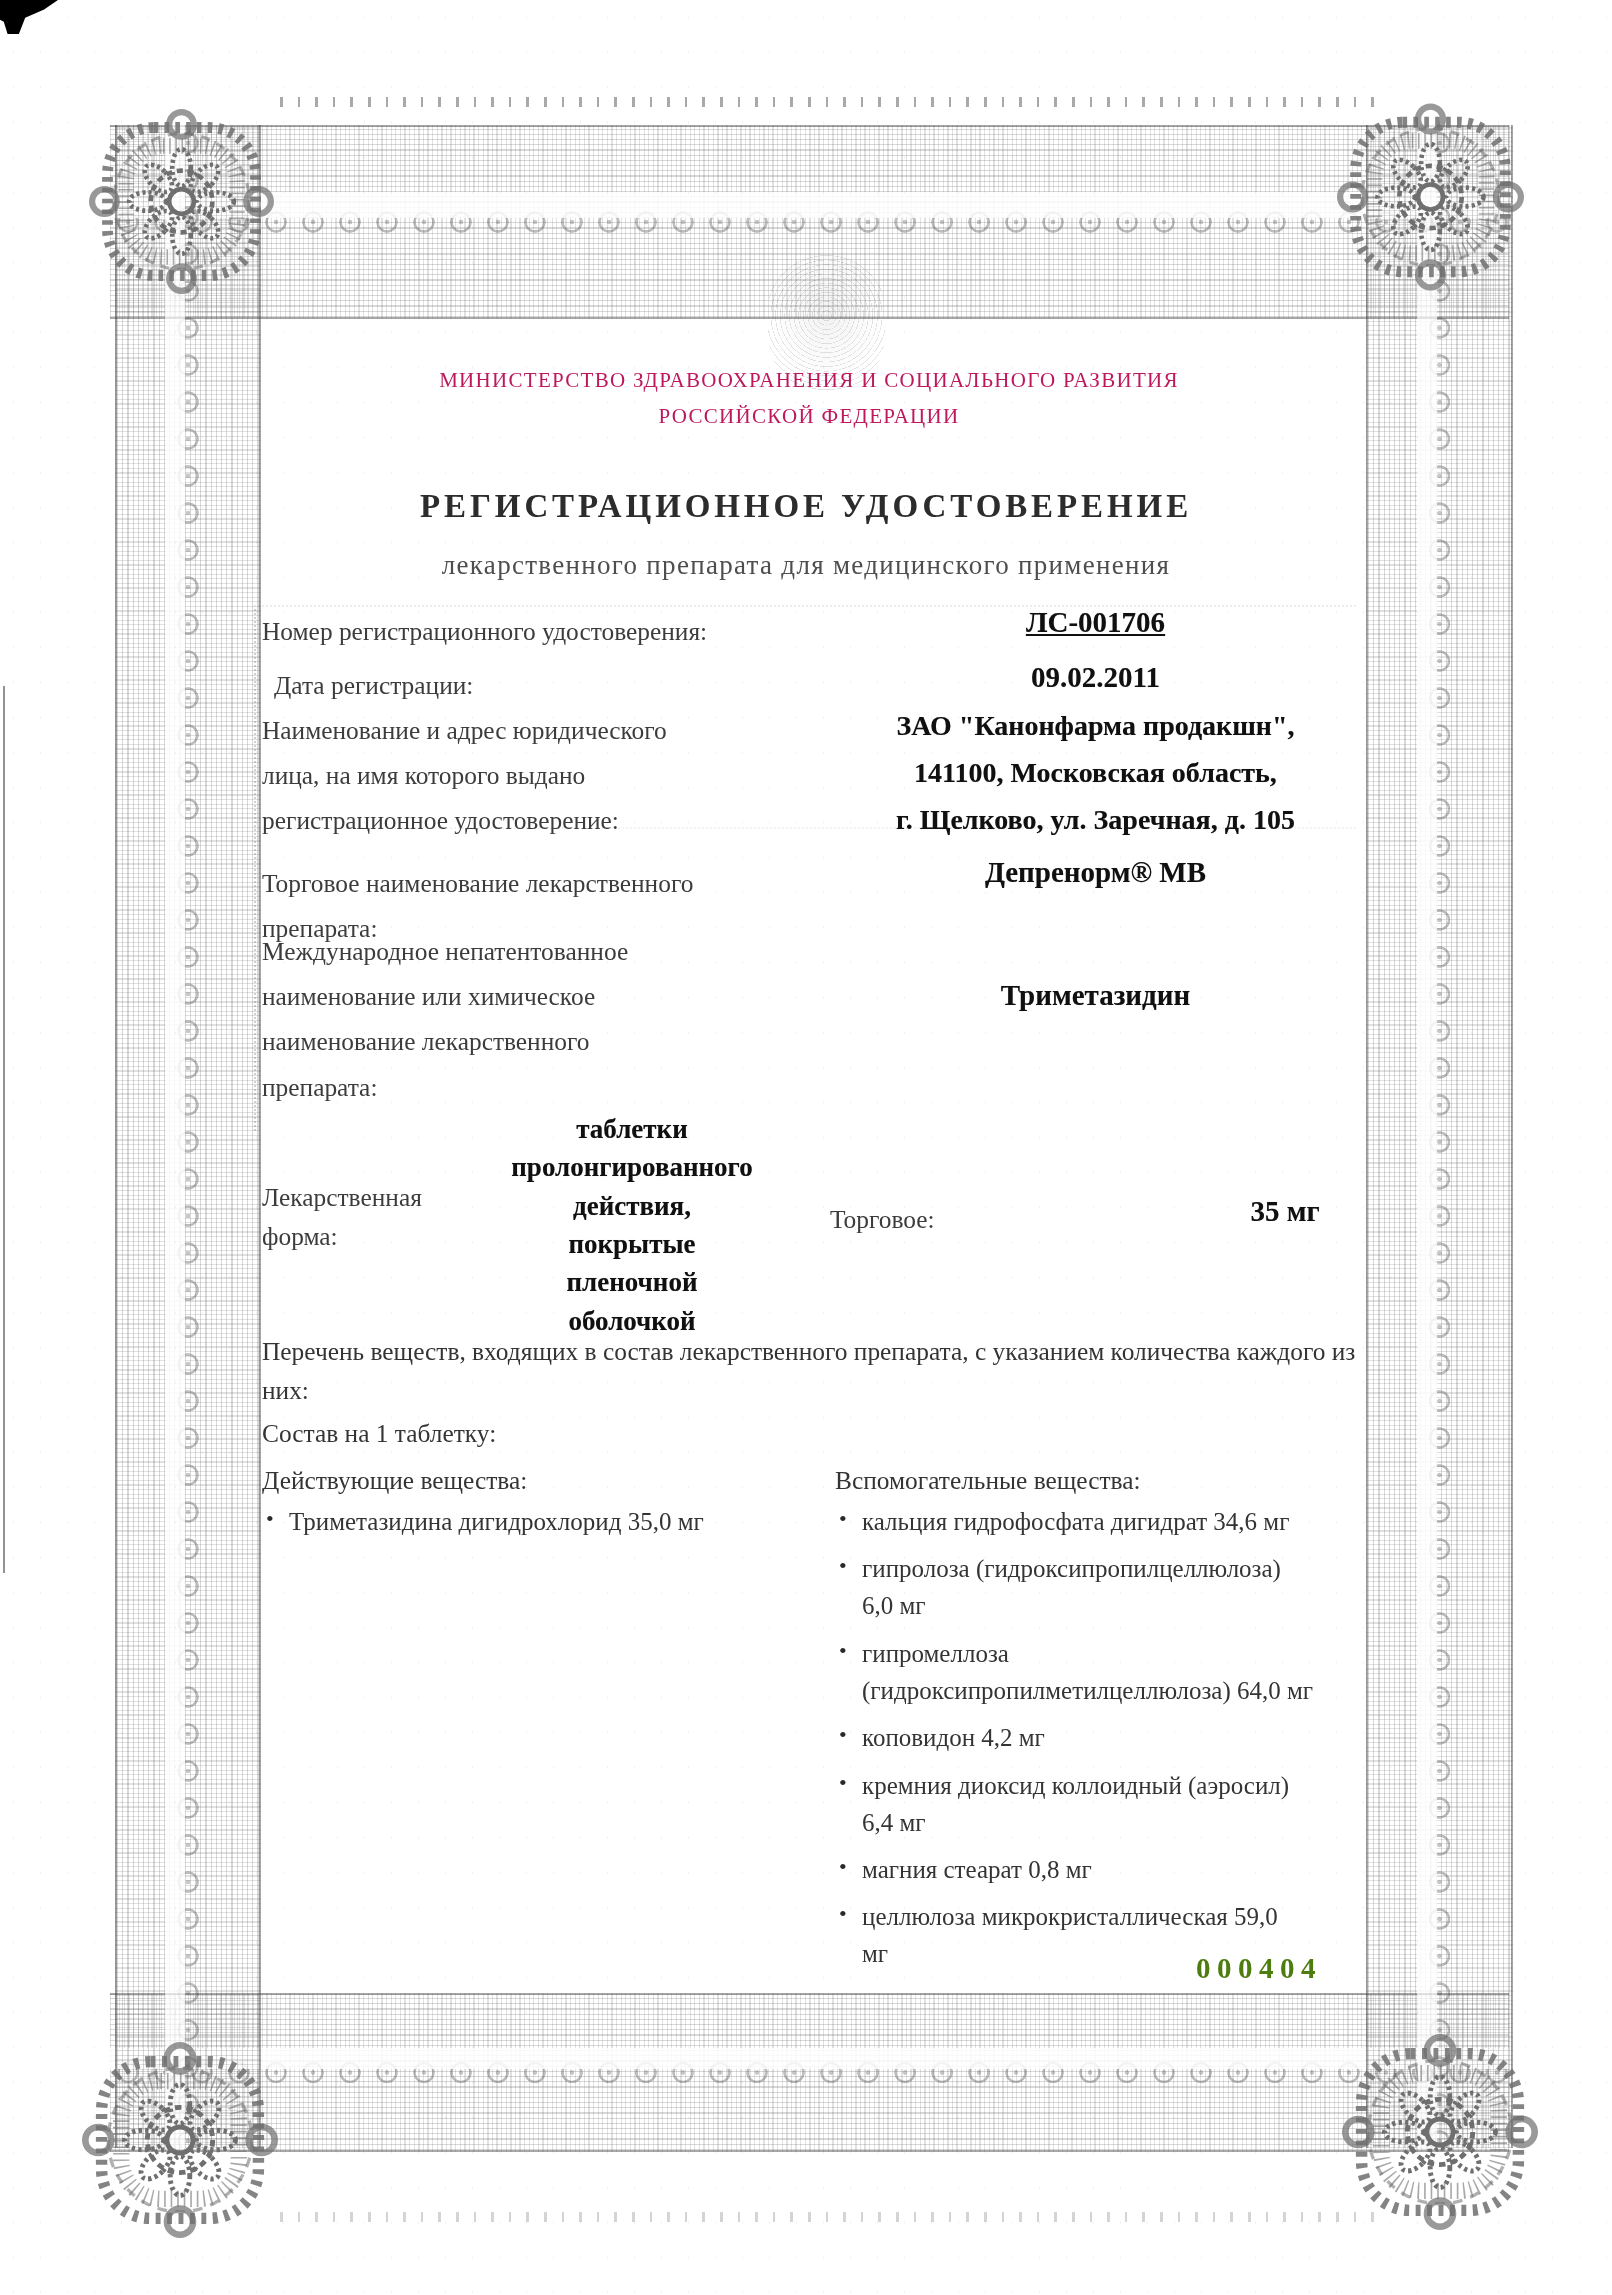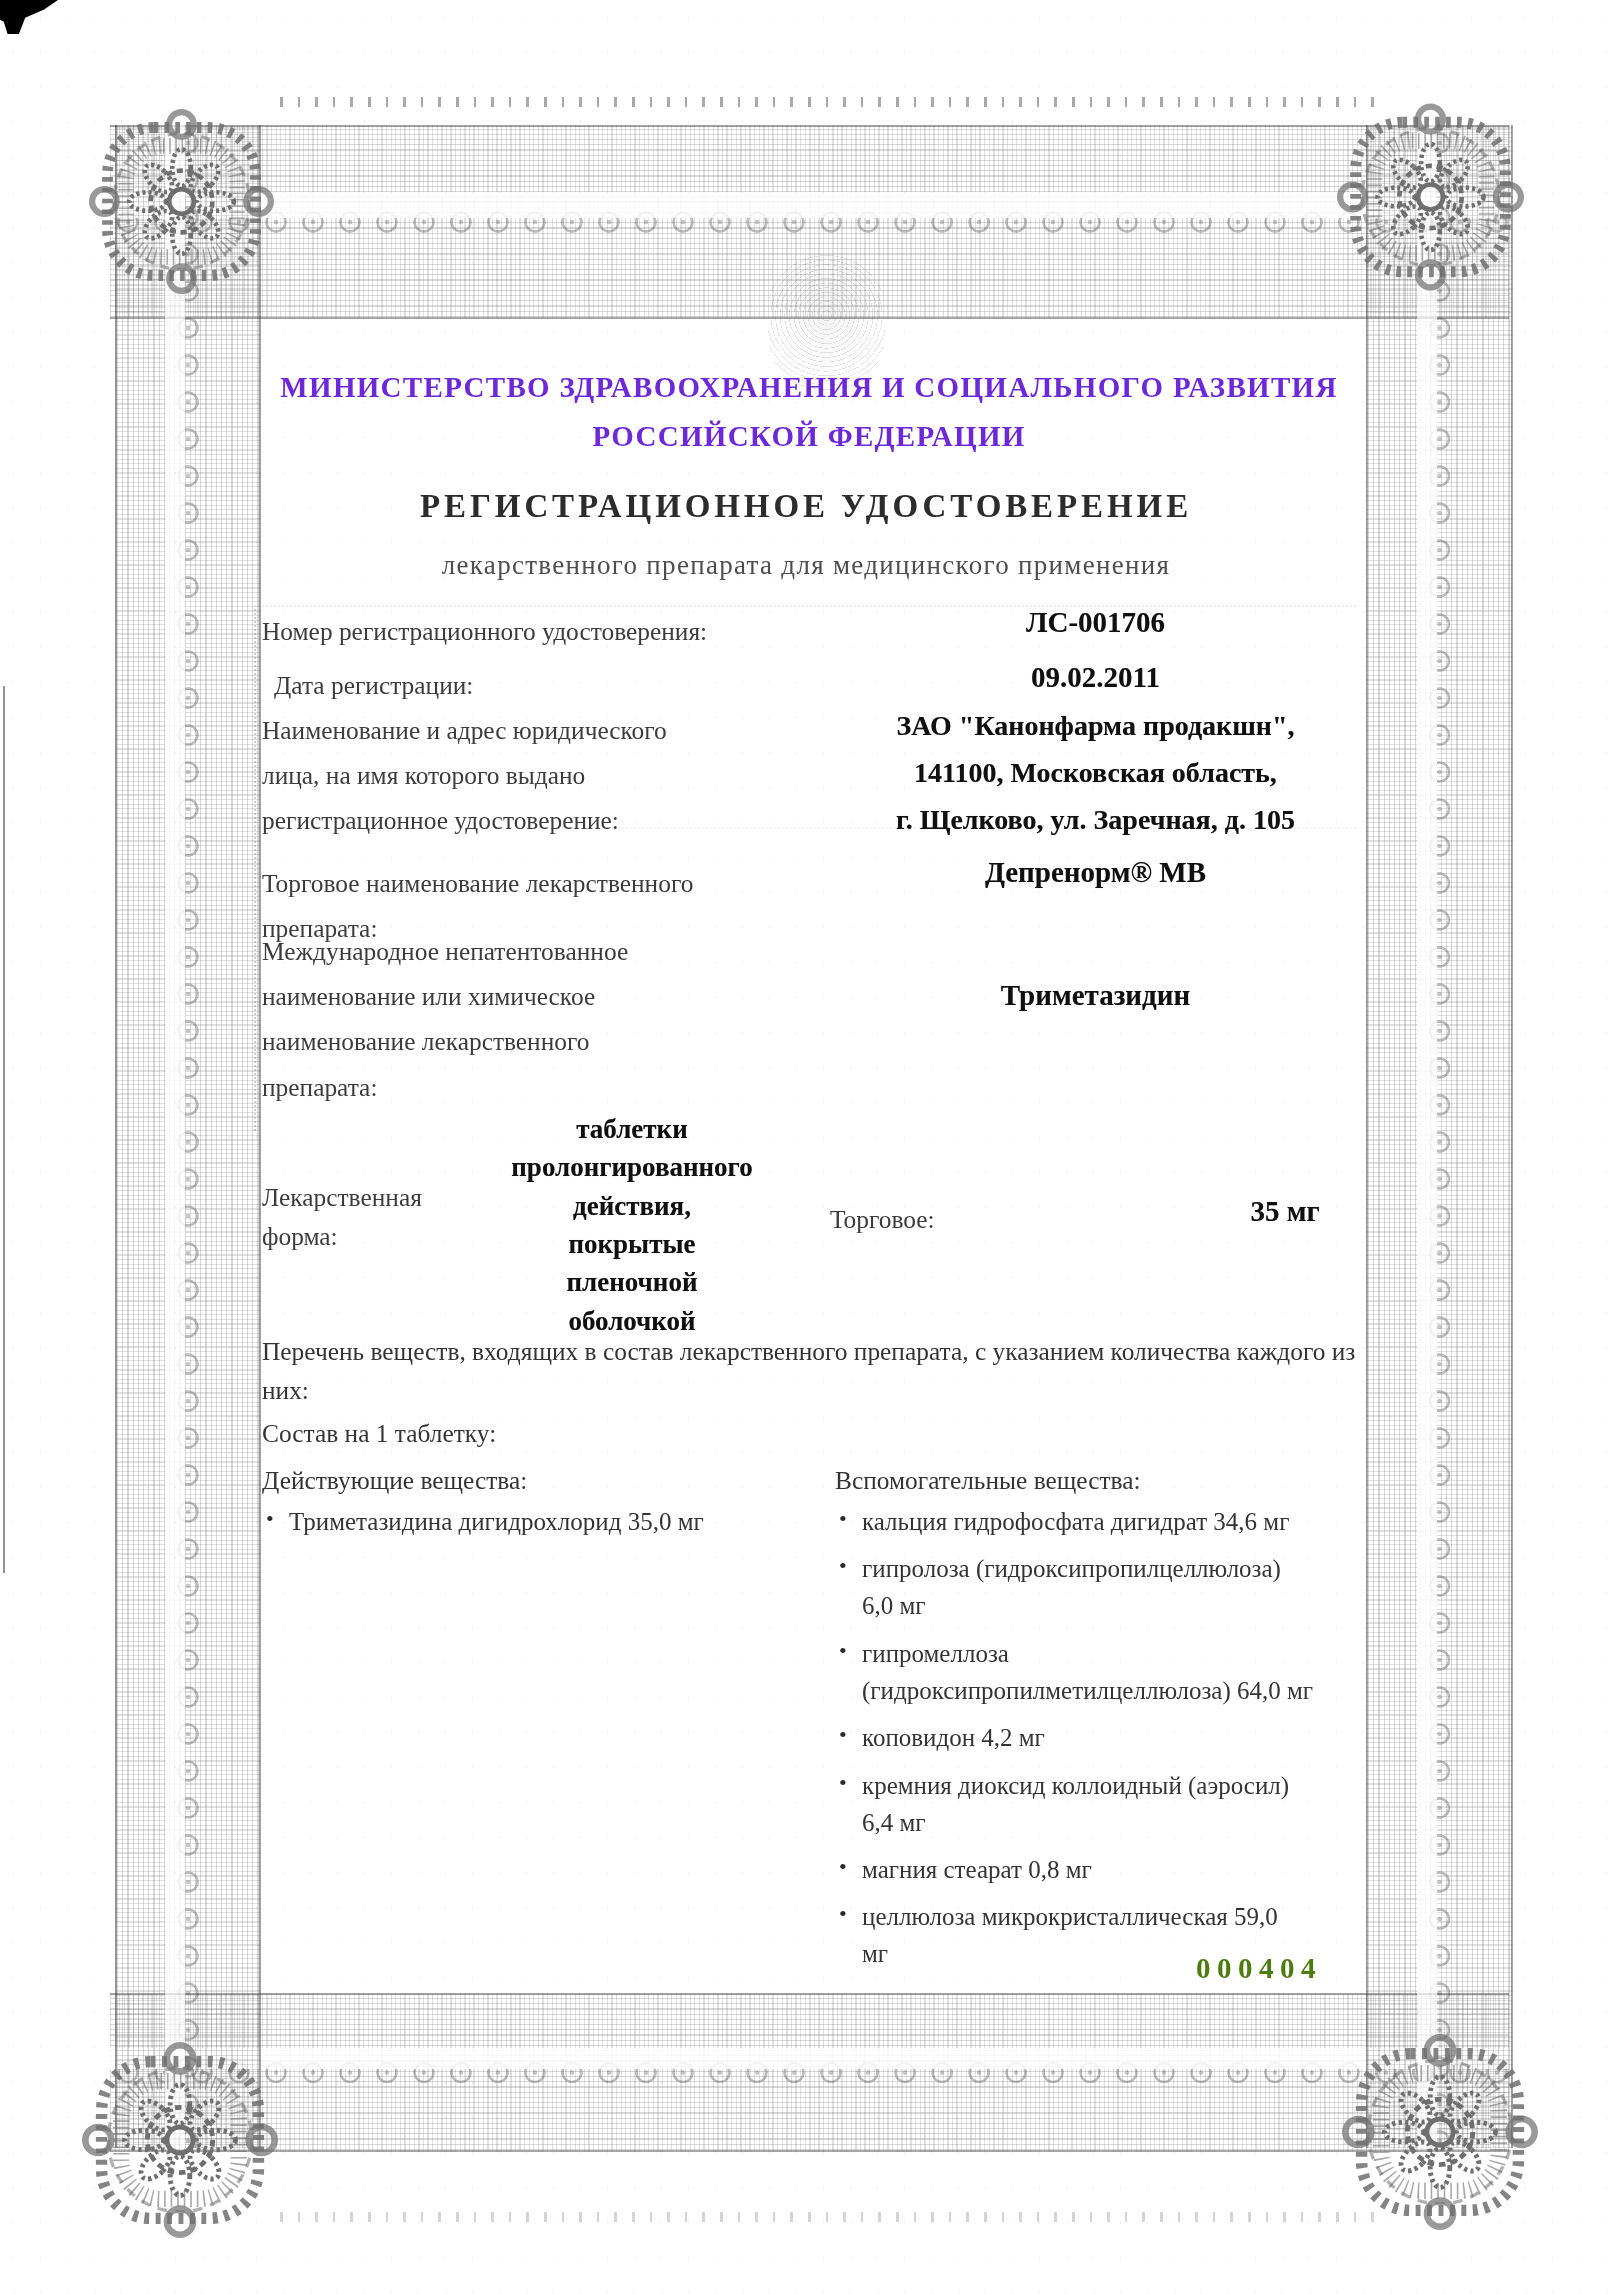--- a/index.html
+++ b/index.html
@@ -60,21 +60,21 @@
   
   .emblem{
     position:absolute;left:768px;top:254px;width:117px;height:137px;z-index:5;opacity:.5;border-radius:42%;
     background:
       radial-gradient(ellipse at 50% 42%, rgba(0,0,0,.10), transparent 68%),
       repeating-radial-gradient(circle at 50% 45%, rgba(0,0,0,.22) 0 0.7px, transparent 0.7px 4.6px);
   }
   
   .t{position:absolute;}
   .center{text-align:center;}
-  .ministry{font-size:29px;font-weight:700;letter-spacing:1.3px;color:#6d28d9;line-height:1.7;}
+  .ministry{font-size:21px;font-weight:400;letter-spacing:1.3px;color:#be185d;line-height:1.7;}
   .doc-title{font-size:33px;font-weight:700;letter-spacing:3.9px;color:#2c2c2c;}
   .doc-subtitle{font-size:27px;color:#4e4e4e;letter-spacing:1.3px;}
   .label{font-size:25.4px;color:#3c3c3c;line-height:1.55;}
   .label.wide-lh{line-height:1.78;}
   .value{font-size:29px;font-weight:700;color:#101010;text-shadow:0 0 0.7px rgba(0,0,0,.35);}
   .pre{white-space:pre-line;}
   .body-text{font-size:25.4px;color:#343434;line-height:1.55;}
   .bullets .li{position:relative;padding-left:27px;font-size:25px;color:#343434;line-height:1.48;margin-bottom:10.4px;white-space:pre-line;}
   .bullets .li::before{content:"\2022";position:absolute;left:3.9px;top:0;font-size:22px;color:#2a2a2a;}
   .dots{position:absolute;border-top:2px dotted rgba(0,0,0,.22);z-index:6;}
@@ -205,21 +205,21 @@
     <div>РОССИЙСКОЙ ФЕДЕРАЦИИ</div>
   </div>
   <div class="t center doc-title" style="left:193px;top:488px;width:1226px;">РЕГИСТРАЦИОННОЕ УДОСТОВЕРЕНИЕ</div>
   <div class="t center doc-subtitle" style="left:193px;top:550px;width:1226px;">лекарственного препарата для медицинского применения</div>
 
   <div class="dots" style="left:254px;top:605px;width:1102px;opacity:.35;"></div>
   <div class="dots" style="left:254px;top:827px;width:1102px;opacity:.22;"></div>
   <div class="vdots" style="left:254px;top:609px;height:522px;"></div>
 
   <div class="t label" style="left:262px;top:612px;width:613px;">Номер регистрационного удостоверения:</div>
-  <div class="t center value" style="left:802px;top:606px;width:587px;">ЛС-001706</div>
+  <div class="t center value" style="left:802px;top:606px;width:587px;text-decoration:underline;">ЛС-001706</div>
 
   <div class="t label" style="left:262px;top:666px;width:613px;padding-left:12px;">Дата регистрации:</div>
   <div class="t center value" style="left:802px;top:661px;width:587px;">09.02.2011</div>
 
   <div class="t label wide-lh" style="left:262px;top:708px;width:430px;">Наименование и адрес юридического лица, на имя которого выдано регистрационное удостоверение:</div>
   <div class="t center value pre" style="left:802px;top:702px;width:587px;font-size:28px;line-height:1.68;">ЗАО "Канонфарма продакшн",
 141100, Московская область,
 г. Щелково,  ул. Заречная, д. 105</div>
 
   <div class="t label wide-lh" style="left:262px;top:861px;width:456px;">Торговое наименование лекарственного препарата:</div>

